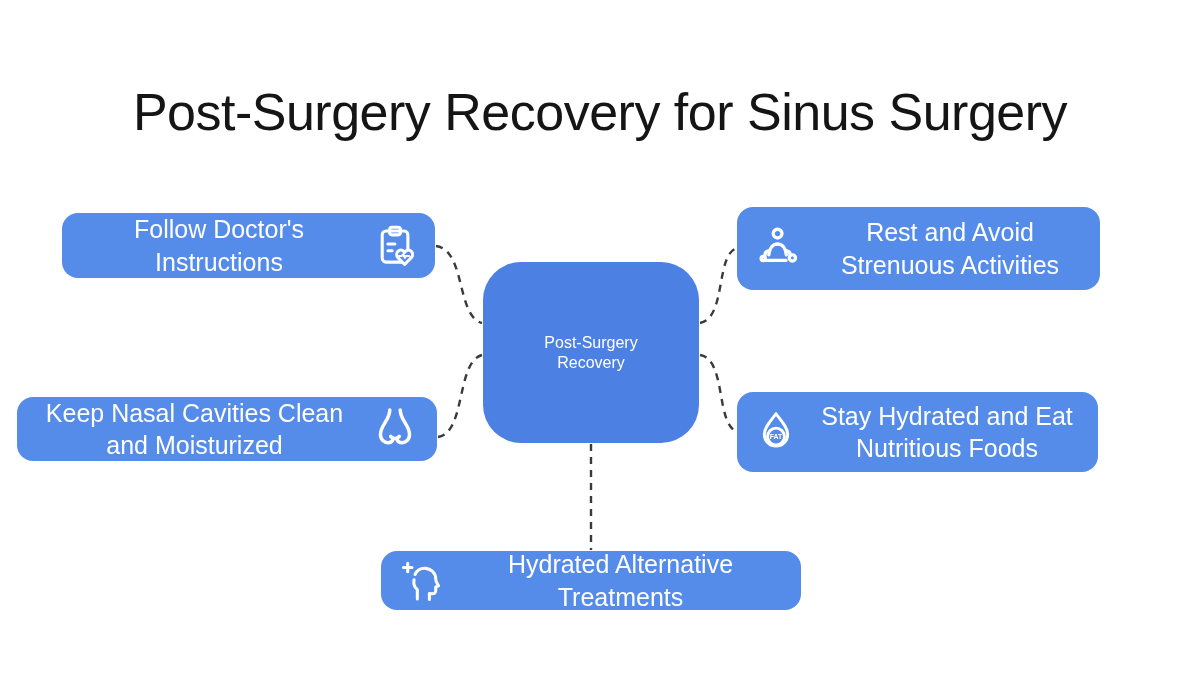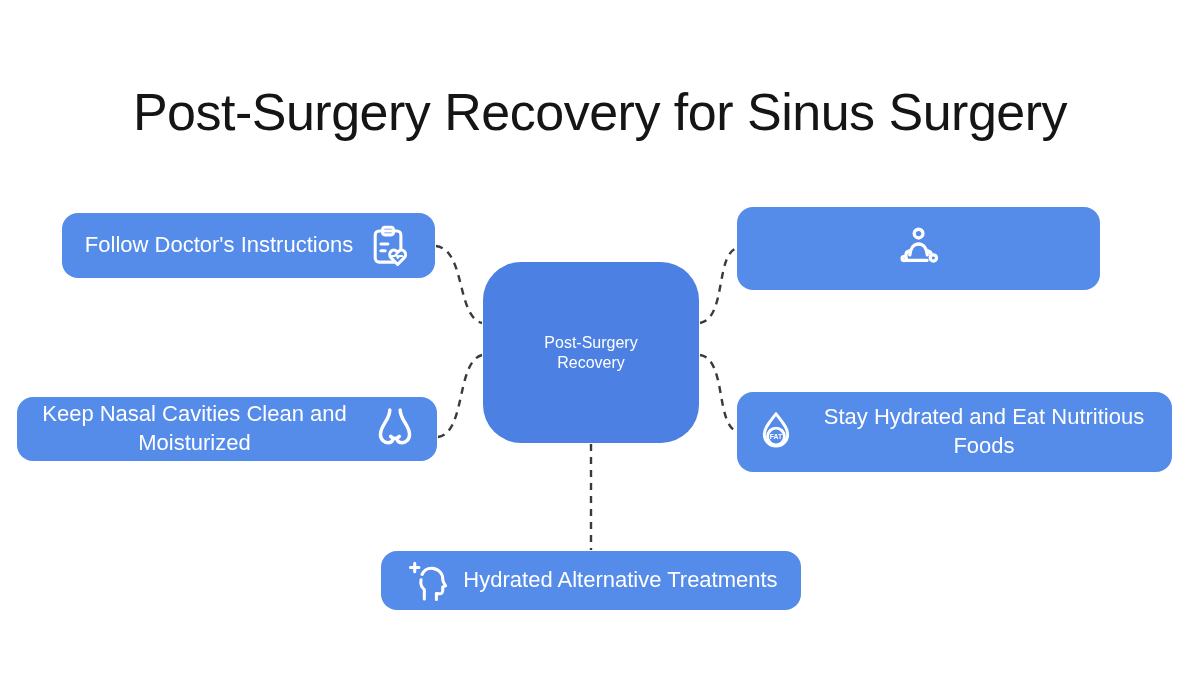--- a/index.html
+++ b/index.html
@@ -38,39 +38,39 @@
     color:#ffffff;
     display:flex;
     align-items:center;
     justify-content:center;
     gap:13px;
     box-sizing:border-box;
     padding:6px 16px;
     z-index:1;
   }
   .node .label{
-    font-size:22px;
+    font-size:25px;
     font-weight:500;
     line-height:1.3;
     text-align:center;
   }
   .node-center{
     left:483px;top:262px;width:216px;height:181px;
     background:#4c80e3;
     border-radius:38px;
   }
   .node-center .label{
     font-size:16px;
     line-height:1.25;
     padding:0 20px;
   }
   .node-tl{left:62px;top:213px;width:373px;height:65px;}
   .node-bl{left:17px;top:397px;width:420px;height:64px;}
   .node-tr{left:737px;top:207px;width:363px;height:83px;}
-  .node-br{left:737px;top:392px;width:435px;height:80px;}
+  .node-br{left:737px;top:392px;width:361px;height:80px;}
   .node-bc{left:381px;top:551px;width:420px;height:59px;}
   .icon{flex:0 0 auto;display:flex;align-items:center;justify-content:center;}
   .icon svg{display:block;}
 </style>
 </head>
 <body>
 
 <div class="canvas">
 
   <h1 class="page-title">Post-Surgery Recovery for Sinus Surgery</h1>
@@ -122,20 +122,21 @@
           <circle cx="11.8" cy="4.6" r="2.1"></circle>
           <path d="M7.6 14.8c.3-3.2 2-5.2 4.2-5.2s3.9 2 4.2 5.2"></path>
           <path d="M7.4 12.9c-1 .2-1.7 1-1.6 1.9"></path>
           <path d="M16.2 12.9c1 .2 1.7 1 1.6 1.9"></path>
           <circle cx="4.9" cy="16.6" r="1"></circle>
           <path d="M5.9 17.5h9.9"></path>
           <circle cx="18.9" cy="16.3" r="1.5"></circle>
         </g>
       </svg>
     </span>
+    <span class="label">Rest and Avoid Strenuous Activities</span>
   </div>
 
   <div class="node node-br">
     <span class="icon">
       <svg width="46" height="46" viewBox="0 0 24 24">
         <g fill="none" stroke="#ffffff" stroke-width="1.5">
           <path d="M12 2.6c3 3.9 6.1 7 6.1 10.7a6.1 6.1 0 0 1 -12.2 0C5.9 9.6 9 6.5 12 2.6z"></path>
           <circle cx="12" cy="14.4" r="4.4"></circle>
           <text x="12" y="15.9" font-size="3.6" font-weight="bold" fill="#ffffff" stroke="none" text-anchor="middle" font-family="Liberation Sans, sans-serif">FAT</text>
         </g>

